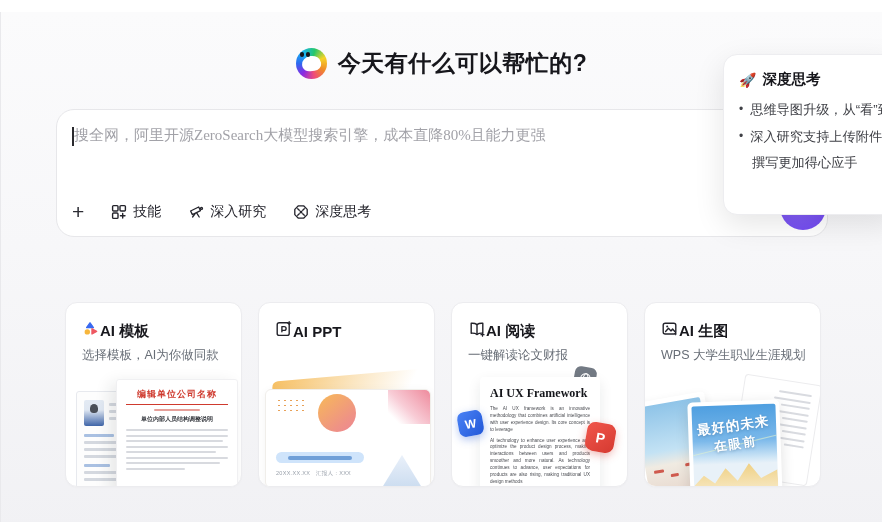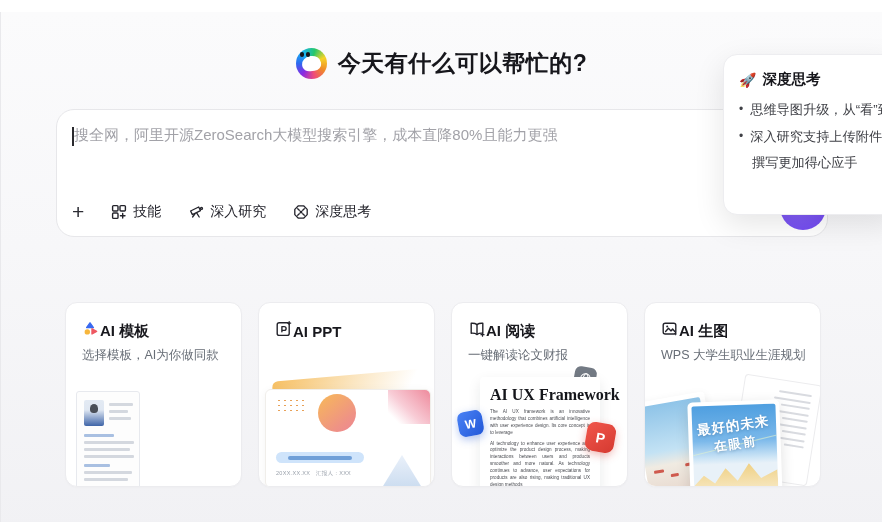--- a/index.html
+++ b/index.html
@@ -19,21 +19,21 @@
   .logo .ghost { position:absolute; left:6px; top:8px; width:19px; height:15px; background:#fff;
     border-radius:58% 58% 46% 46%; transform:rotate(-8deg); }
   .logo .eye { position:absolute; top:4px; width:3.4px; height:5px; background:#17171c; border-radius:2px; }
   .logo .eye.l { left:4.5px; } .logo .eye.r { left:10.5px; }
   .page-title { font-size:23px; font-weight:700; color:#17171c; letter-spacing:.5px; }
 
   
   .composer { position:absolute; left:55px; top:97px; width:772px; height:128px;
     background:#fff; border:1px solid #e7e7ea; border-radius:18px; z-index:10; }
   .composer textarea { position:absolute; inset:0; width:100%; height:78px; border:none; outline:none; resize:none;
-    background:transparent; padding:16px 16px 0 17px; font-size:15px; color:#a16207; font-family:Liberation Sans, sans-serif; }
+    background:transparent; padding:16px 16px 0 17px; font-size:15px; color:#a16207; font-family:Liberation Serif, serif; }
   .composer textarea::placeholder { color:#a2a2a8; }
   .caret { position:absolute; left:15px; top:17px; width:1.5px; height:19px; background:#2a2a2e; }
   .toolbar { position:absolute; left:15px; bottom:14px; display:flex; align-items:center; gap:27px; }
   .tool { display:flex; align-items:center; gap:6px; background:none; border:none; cursor:pointer;
     font-family:inherit; font-size:14px; color:#23232b; padding:0; }
   .plus-btn { font-size:21px; font-weight:400; line-height:1; color:#2c2c33; }
   .tool svg { display:block; }
 
   
   .panel { position:absolute; left:722px; top:42px; width:176px; height:161px; background:#fff;
@@ -88,22 +88,22 @@
   .sl-title { position:absolute; left:10px; top:40px; font-size:12.5px; font-weight:700; color:#26262c; white-space:nowrap; }
   .sl-badge { position:absolute; left:10px; top:62px; width:88px; height:11px; background:#cfe4fb; border-radius:5.5px; }
   .sl-badge::before { content:""; position:absolute; left:12px; top:3.5px; width:64px; height:4px; background:#6f9fd8; border-radius:2px; }
   .sl-footer { position:absolute; left:10px; top:80px; font-size:5.5px; color:#9aa1ab; letter-spacing:.3px; white-space:nowrap; }
   .sl-tri { position:absolute; right:6px; bottom:-4px; width:44px; height:36px;
     clip-path:polygon(50% 0,100% 100%,0 100%); background:linear-gradient(180deg,#e6eef9,#bfd4ec); opacity:.85; }
 
   
   .readdoc { position:absolute; left:28px; top:10px; width:120px; height:116px; background:#fff; border-radius:4px;
     box-shadow:0 5px 14px rgba(25,28,33,.09); padding:9px 10px 0; z-index:2; }
-  .readdoc .rtitle { font-family:"Liberation Serif","DejaVu Serif",serif; font-size:16px; font-weight:700;
-    color:#14151a; text-align:center; margin-bottom:5px; white-space:nowrap; }
+  .readdoc .rtitle { font-family:"Liberation Serif","DejaVu Serif",serif; font-size:12px; font-weight:700;
+    color:#14151a; text-align:left; margin-bottom:5px; white-space:nowrap; }
   .readdoc p { font-size:4.6px; line-height:1.5; color:#4a4c52; text-align:justify; margin-bottom:4px; }
   .appicon { position:absolute; display:flex; align-items:center; justify-content:center; color:#fff; font-weight:700; }
   .icon-globe { left:122px; top:0; width:22px; height:22px; background:#737a84; border-radius:6px; transform:rotate(10deg); z-index:1; }
   .icon-w { left:6px; top:44px; width:25px; height:25px; border-radius:7px; transform:rotate(-10deg); z-index:3;
     background:linear-gradient(135deg,#4a82f5,#2258d8); box-shadow:0 3px 8px rgba(34,88,216,.35); font-size:12px; }
   .icon-p { left:134px; top:56px; width:29px; height:29px; border-radius:8px; transform:rotate(10deg); z-index:3;
     background:linear-gradient(135deg,#f1564b,#d53a31); box-shadow:0 3px 8px rgba(213,58,49,.35); font-size:14px; }
 
   
   .leftphoto { position:absolute; left:-8px; top:30px; width:76px; height:100px; background:#fff; border-radius:4px;
@@ -219,20 +219,34 @@
         <div class="rline" style="left:32px;top:18px;width:19px;"></div>
         <div class="rline" style="left:32px;top:25px;width:22px;"></div>
         <div class="rline" style="left:7px;top:42px;width:30px;background:#a9c0e2;"></div>
         <div class="rline" style="left:7px;top:49px;width:50px;"></div>
         <div class="rline" style="left:7px;top:56px;width:46px;"></div>
         <div class="rline" style="left:7px;top:63px;width:50px;"></div>
         <div class="rline" style="left:7px;top:72px;width:26px;background:#a9c0e2;"></div>
         <div class="rline" style="left:7px;top:79px;width:48px;"></div>
         <div class="rline" style="left:7px;top:86px;width:44px;"></div>
       </div>
+      <div class="frontdoc">
+        <div class="dtitle">编辑单位公司名称</div>
+        <div class="dunder"></div>
+        <div class="dredbar"></div>
+        <div class="dsub">单位内部人员结构调整说明</div>
+        <div class="dbar" style="width:100%;"></div>
+        <div class="dbar" style="width:100%;"></div>
+        <div class="dbar" style="width:95%;"></div>
+        <div class="dbar" style="width:100%;"></div>
+        <div class="dbar" style="width:88%;"></div>
+        <div class="dbar" style="width:100%;"></div>
+        <div class="dbar" style="width:92%;"></div>
+        <div class="dbar" style="width:58%;"></div>
+      </div>
     </div>
   </div>
 
   <div class="card c2">
     <div class="card-head">
       <span>
         <svg width="18" height="18" viewBox="0 0 18 18" fill="none" stroke="#23232b" stroke-width="1.4" stroke-linecap="round" stroke-linejoin="round">
           <rect x="2.2" y="2.8" width="12" height="12.6" rx="2"></rect>
           <path d="M6.9 11.8V6.6h2.3a1.9 1.9 0 010 3.8H6.9"></path>
           <path d="M14.2 4.6v-3M12.7 3.1h3" stroke-width="1.3"></path>

